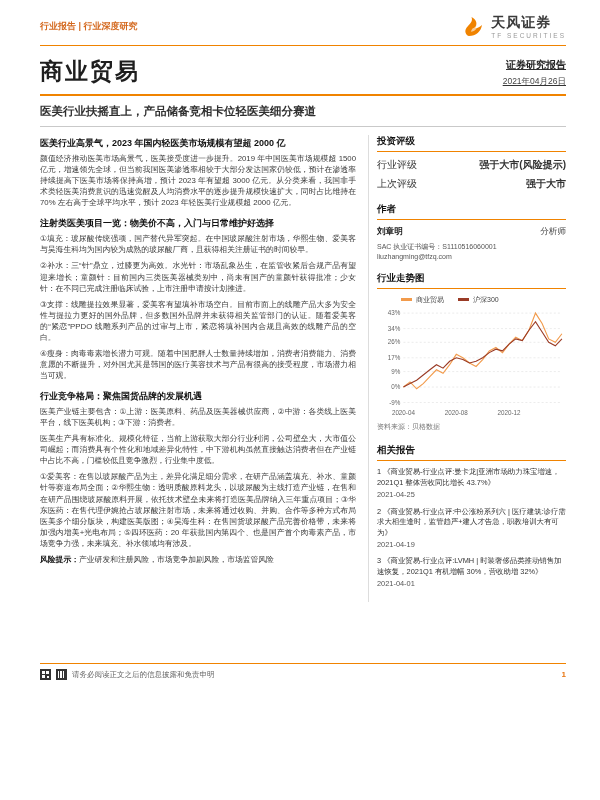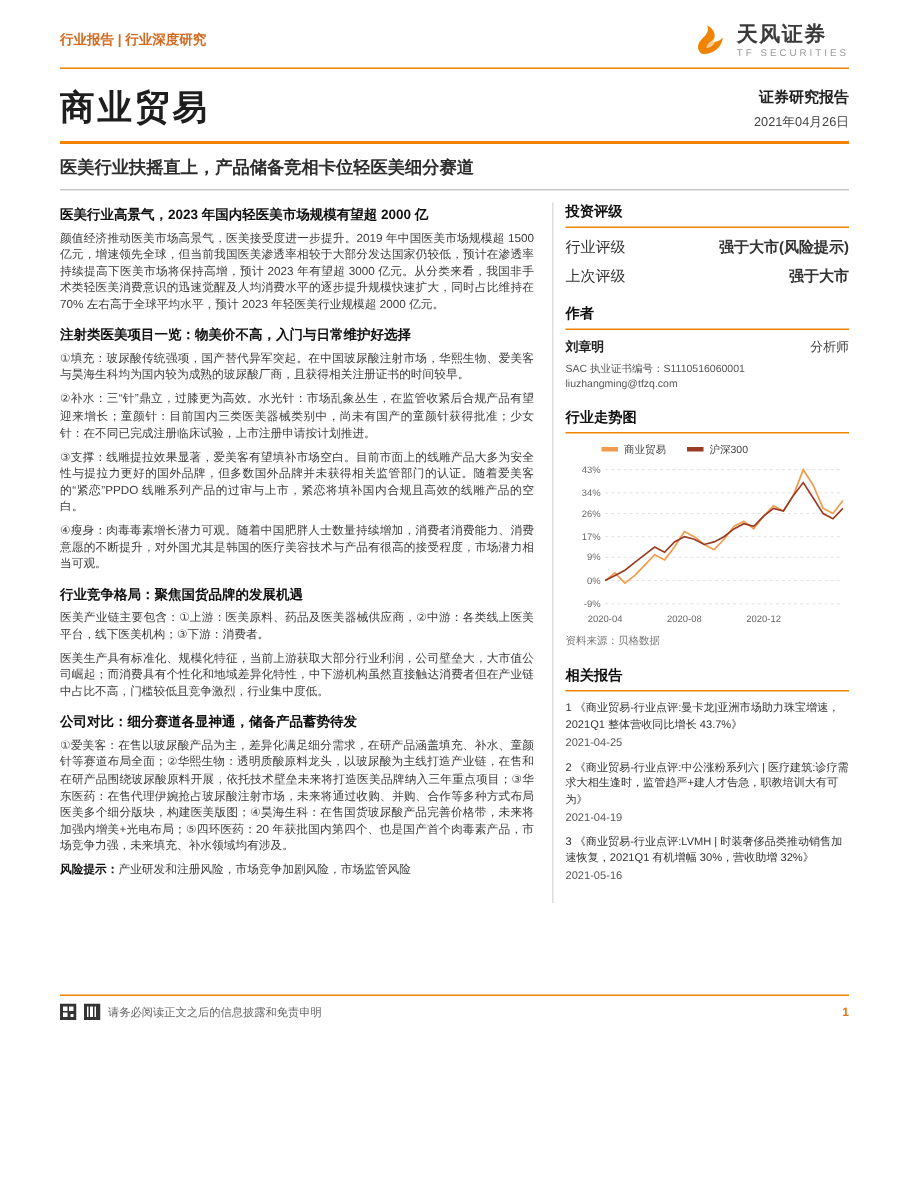--- a/index.html
+++ b/index.html
@@ -12,21 +12,21 @@
   .brand { display:flex; align-items:center; gap:5px; }
   .brand-name { font-size:14px; font-weight:bold; color:#3a3a3a; letter-spacing:1px; }
   .brand-sub { font-size:6.5px; color:#999; letter-spacing:2px; }
 
   .hr { height:1px; background:#f08300; margin-top:6px; }
   .hr.thin-gray { background:#c9c9c9; }
   .hr.thick { height:2px; }
 
   .title-row { display:flex; justify-content:space-between; align-items:flex-start; margin-top:10px; }
   .page-title { font-size:23px; font-weight:bold; color:#1e1e1e; letter-spacing:2px; }
-  .title-right { text-align:right; padding-top:2px; }
+  .title-right { text-align:right; padding-top:2px;text-decoration:underline; }
   .report-type { font-size:10px; font-weight:bold; color:#222; }
   .report-date { font-size:8.5px; color:#444; margin-top:4px; }
 
   .subtitle { font-size:11.5px; font-weight:bold; color:#2e2e2e; margin:8px 0 7px; }
 
   .cols { display:flex; gap:12px; margin-top:8px; }
   .main { flex:1; min-width:0; }
   .sidebar { width:198px; border-left:1px solid #ddd; padding-left:8px; }
 
   .sec-h { font-size:9px; font-weight:bold; color:#111; margin:9px 0 3px; }
@@ -102,21 +102,20 @@
       <h2 class="sec-h">注射类医美项目一览：物美价不高，入门与日常维护好选择</h2>
       <p class="para">①填充：玻尿酸传统强项，国产替代异军突起。在中国玻尿酸注射市场，华熙生物、爱美客与昊海生科均为国内较为成熟的玻尿酸厂商，且获得相关注册证书的时间较早。</p>
       <p class="para">②补水：三“针”鼎立，过膝更为高效。水光针：市场乱象丛生，在监管收紧后合规产品有望迎来增长；童颜针：目前国内三类医美器械类别中，尚未有国产的童颜针获得批准；少女针：在不同已完成注册临床试验，上市注册申请按计划推进。</p>
       <p class="para">③支撑：线雕提拉效果显著，爱美客有望填补市场空白。目前市面上的线雕产品大多为安全性与提拉力更好的国外品牌，但多数国外品牌并未获得相关监管部门的认证。随着爱美客的“紧恋”PPDO 线雕系列产品的过审与上市，紧恋将填补国内合规且高效的线雕产品的空白。</p>
       <p class="para">④瘦身：肉毒毒素增长潜力可观。随着中国肥胖人士数量持续增加，消费者消费能力、消费意愿的不断提升，对外国尤其是韩国的医疗美容技术与产品有很高的接受程度，市场潜力相当可观。</p>
 
       <h2 class="sec-h">行业竞争格局：聚焦国货品牌的发展机遇</h2>
       <p class="para">医美产业链主要包含：①上游：医美原料、药品及医美器械供应商，②中游：各类线上医美平台，线下医美机构；③下游：消费者。</p>
       <p class="para">医美生产具有标准化、规模化特征，当前上游获取大部分行业利润，公司壁垒大，大市值公司崛起；而消费具有个性化和地域差异化特性，中下游机构虽然直接触达消费者但在产业链中占比不高，门槛较低且竞争激烈，行业集中度低。</p>
 
-      <h2 class="sec-h">公司对比：细分赛道各显神通，储备产品蓄势待发</h2>
       <p class="para">①爱美客：在售以玻尿酸产品为主，差异化满足细分需求，在研产品涵盖填充、补水、童颜针等赛道布局全面；②华熙生物：透明质酸原料龙头，以玻尿酸为主线打造产业链，在售和在研产品围绕玻尿酸原料开展，依托技术壁垒未来将打造医美品牌纳入三年重点项目；③华东医药：在售代理伊婉抢占玻尿酸注射市场，未来将通过收购、并购、合作等多种方式布局医美多个细分版块，构建医美版图；④昊海生科：在售国货玻尿酸产品完善价格带，未来将加强内增美+光电布局；⑤四环医药：20 年获批国内第四个、也是国产首个肉毒素产品，市场竞争力强，未来填充、补水领域均有涉及。</p>
 
       <p class="risk">
         <span class="risk-label">风险提示：</span><span>产业研发和注册风险，市场竞争加剧风险，市场监管风险</span>
       </p>
     </div>
 
     <aside class="sidebar">
 
       <div class="sb-block">
@@ -184,21 +183,21 @@
         <div class="report-item">
           <div>1 《商业贸易-行业点评:曼卡龙|亚洲市场助力珠宝增速，2021Q1 整体营收同比增长 43.7%》</div>
           <div class="report-date-line">2021-04-25</div>
         </div>
         <div class="report-item">
           <div>2 《商业贸易-行业点评:中公涨粉系列六 | 医疗建筑:诊疗需求大相生逢时，监管趋严+建人才告急，职教培训大有可为》</div>
           <div class="report-date-line">2021-04-19</div>
         </div>
         <div class="report-item">
           <div>3 《商业贸易-行业点评:LVMH | 时装奢侈品类推动销售加速恢复，2021Q1 有机增幅 30%，营收助增 32%》</div>
-          <div class="report-date-line">2021-05-16</div>
+          <div class="report-date-line">2021-04-01</div>
         </div>
       </div>
 
     </aside>
   </div>
 
   <div class="footer">
     <div class="footer-left">
       <svg width="11" height="11" viewBox="0 0 11 11">
         <rect x="0" y="0" width="11" height="11" fill="#333"></rect>

